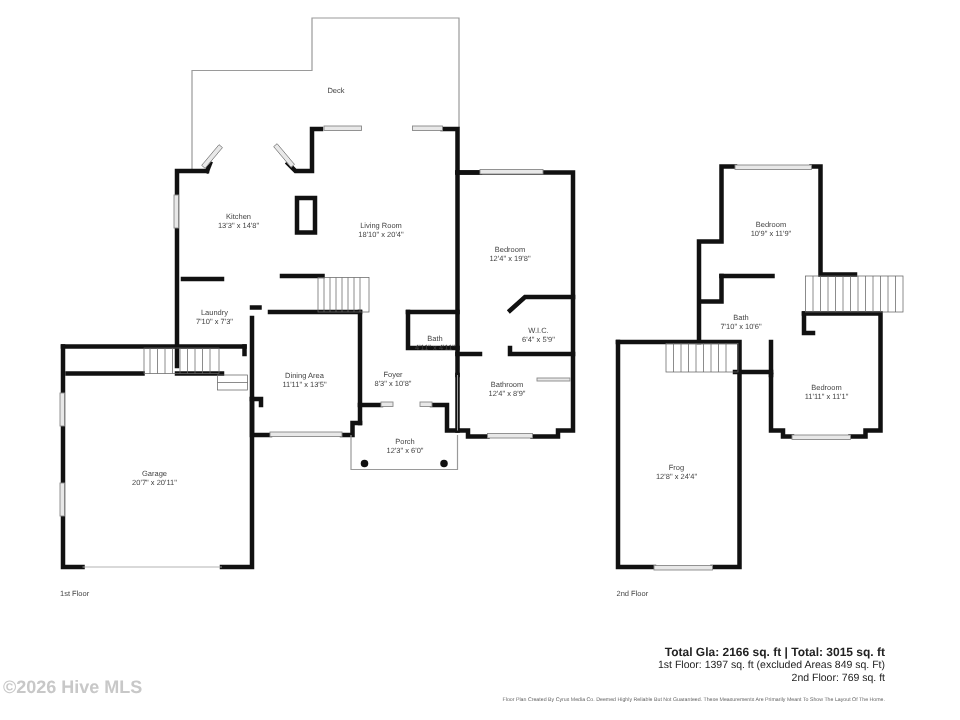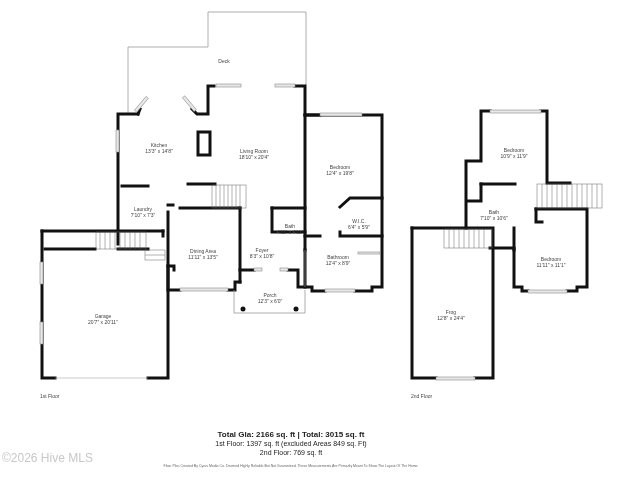--- a/index.html
+++ b/index.html
@@ -1,25 +1,25 @@
 <!DOCTYPE html>
 <html><head>
   <meta charset="utf-8">
   <style>
     html, body { margin: 0; padding: 0; background: #ffffff; }
     body { width: 640px; height: 480px; position: relative; overflow: hidden; font-family: "Liberation Sans", sans-serif; }
     svg.plan { position: absolute; left: 0; top: 0; }
     .lbl { position: absolute; text-align: center; color: #444; font-size: 5px; line-height: 6px; transform: translateX(-50%); white-space: nowrap; }
     .floor-lbl { position: absolute; font-size: 5px; color: #444; }
-    .footer { position: absolute; left: 4px; width: 574px; text-align: center; color: #222; }
+    .footer { position: absolute; left: 16px; width: 574px; text-align: right; color: #222; }
     .f1 { top: 430px; font-size: 8px; font-weight: bold; }
     .f2 { top: 440px; font-size: 7px; }
     .f3 { top: 449px; font-size: 7px; }
     .f4 { top: 464px; font-size: 3.5px; color: #666; }
-    .watermark { position: absolute; left: 2px; top: 451px; font-size: 12px; color: #c8c8c8; letter-spacing: 0px; }
+    .watermark { position: absolute; left: 2px; top: 451px; font-size: 12px; color: #c8c8c8; letter-spacing: 0px; font-weight: bold; }
   </style>
 </head>
 <body>
 
 <svg class="plan" width="640" height="480" viewBox="0 0 640 480" xmlns="http://www.w3.org/2000/svg">
 
   <g fill="none" stroke="#9a9a9a" stroke-width="0.8">
     <polyline points="128,113 128,47 208,47 208,12 306,12 306,85"></polyline>
   </g>
 

